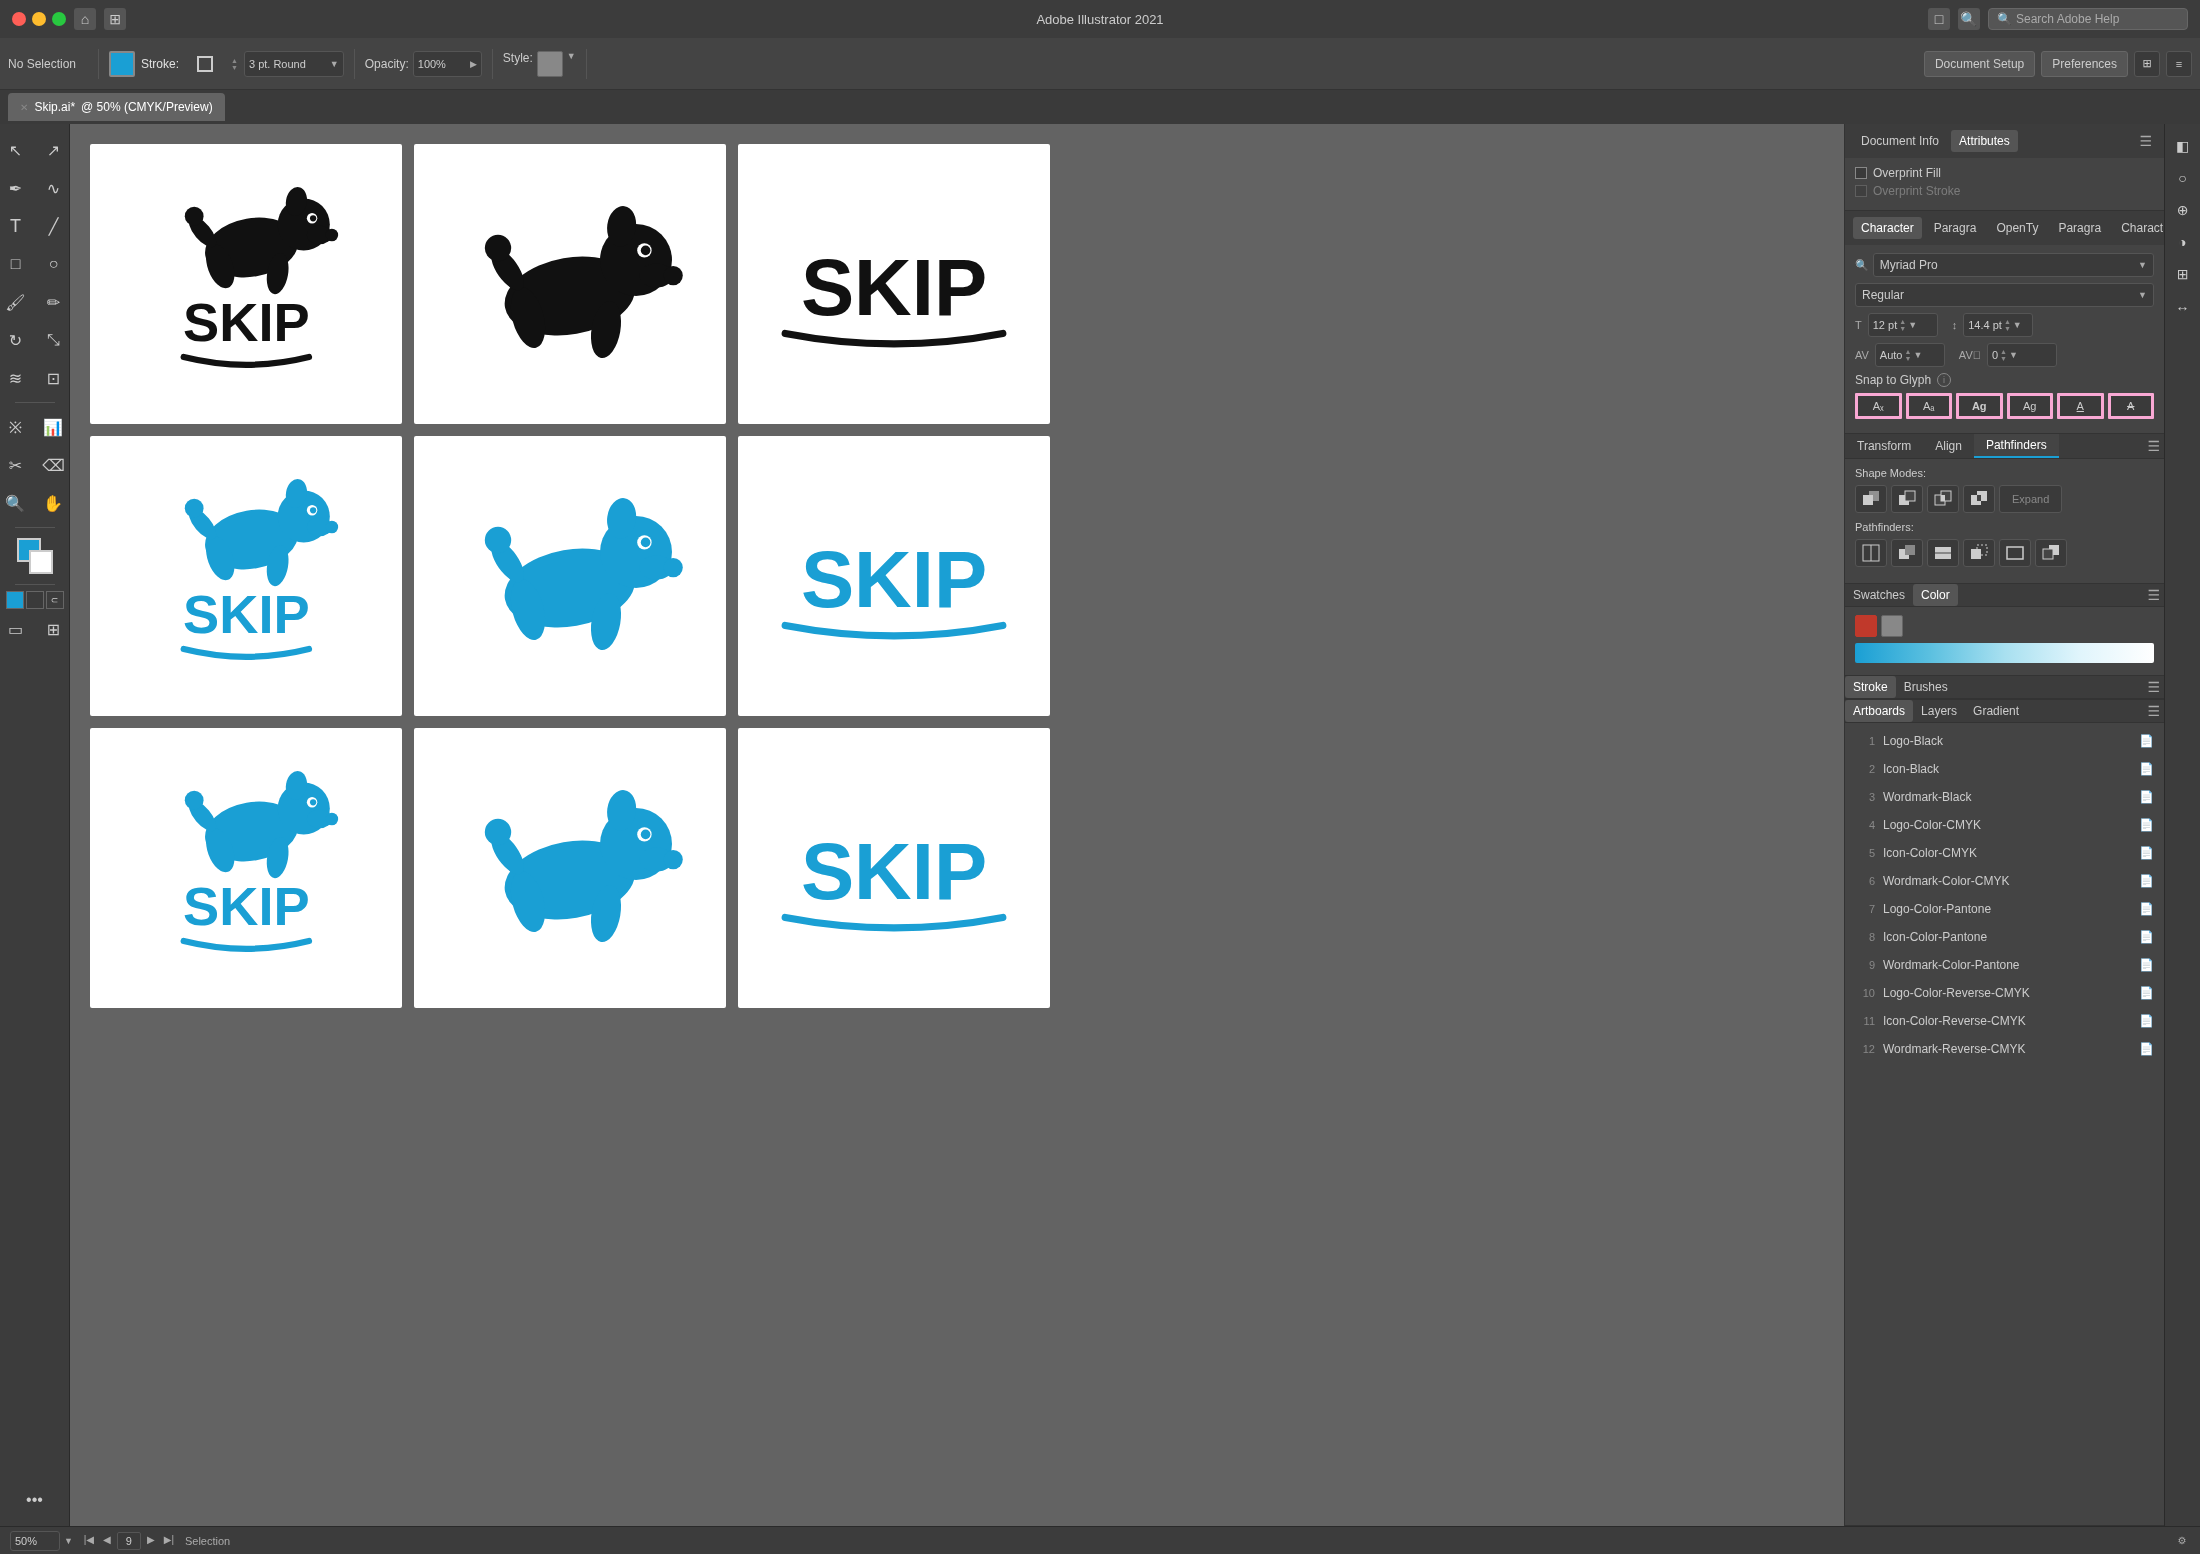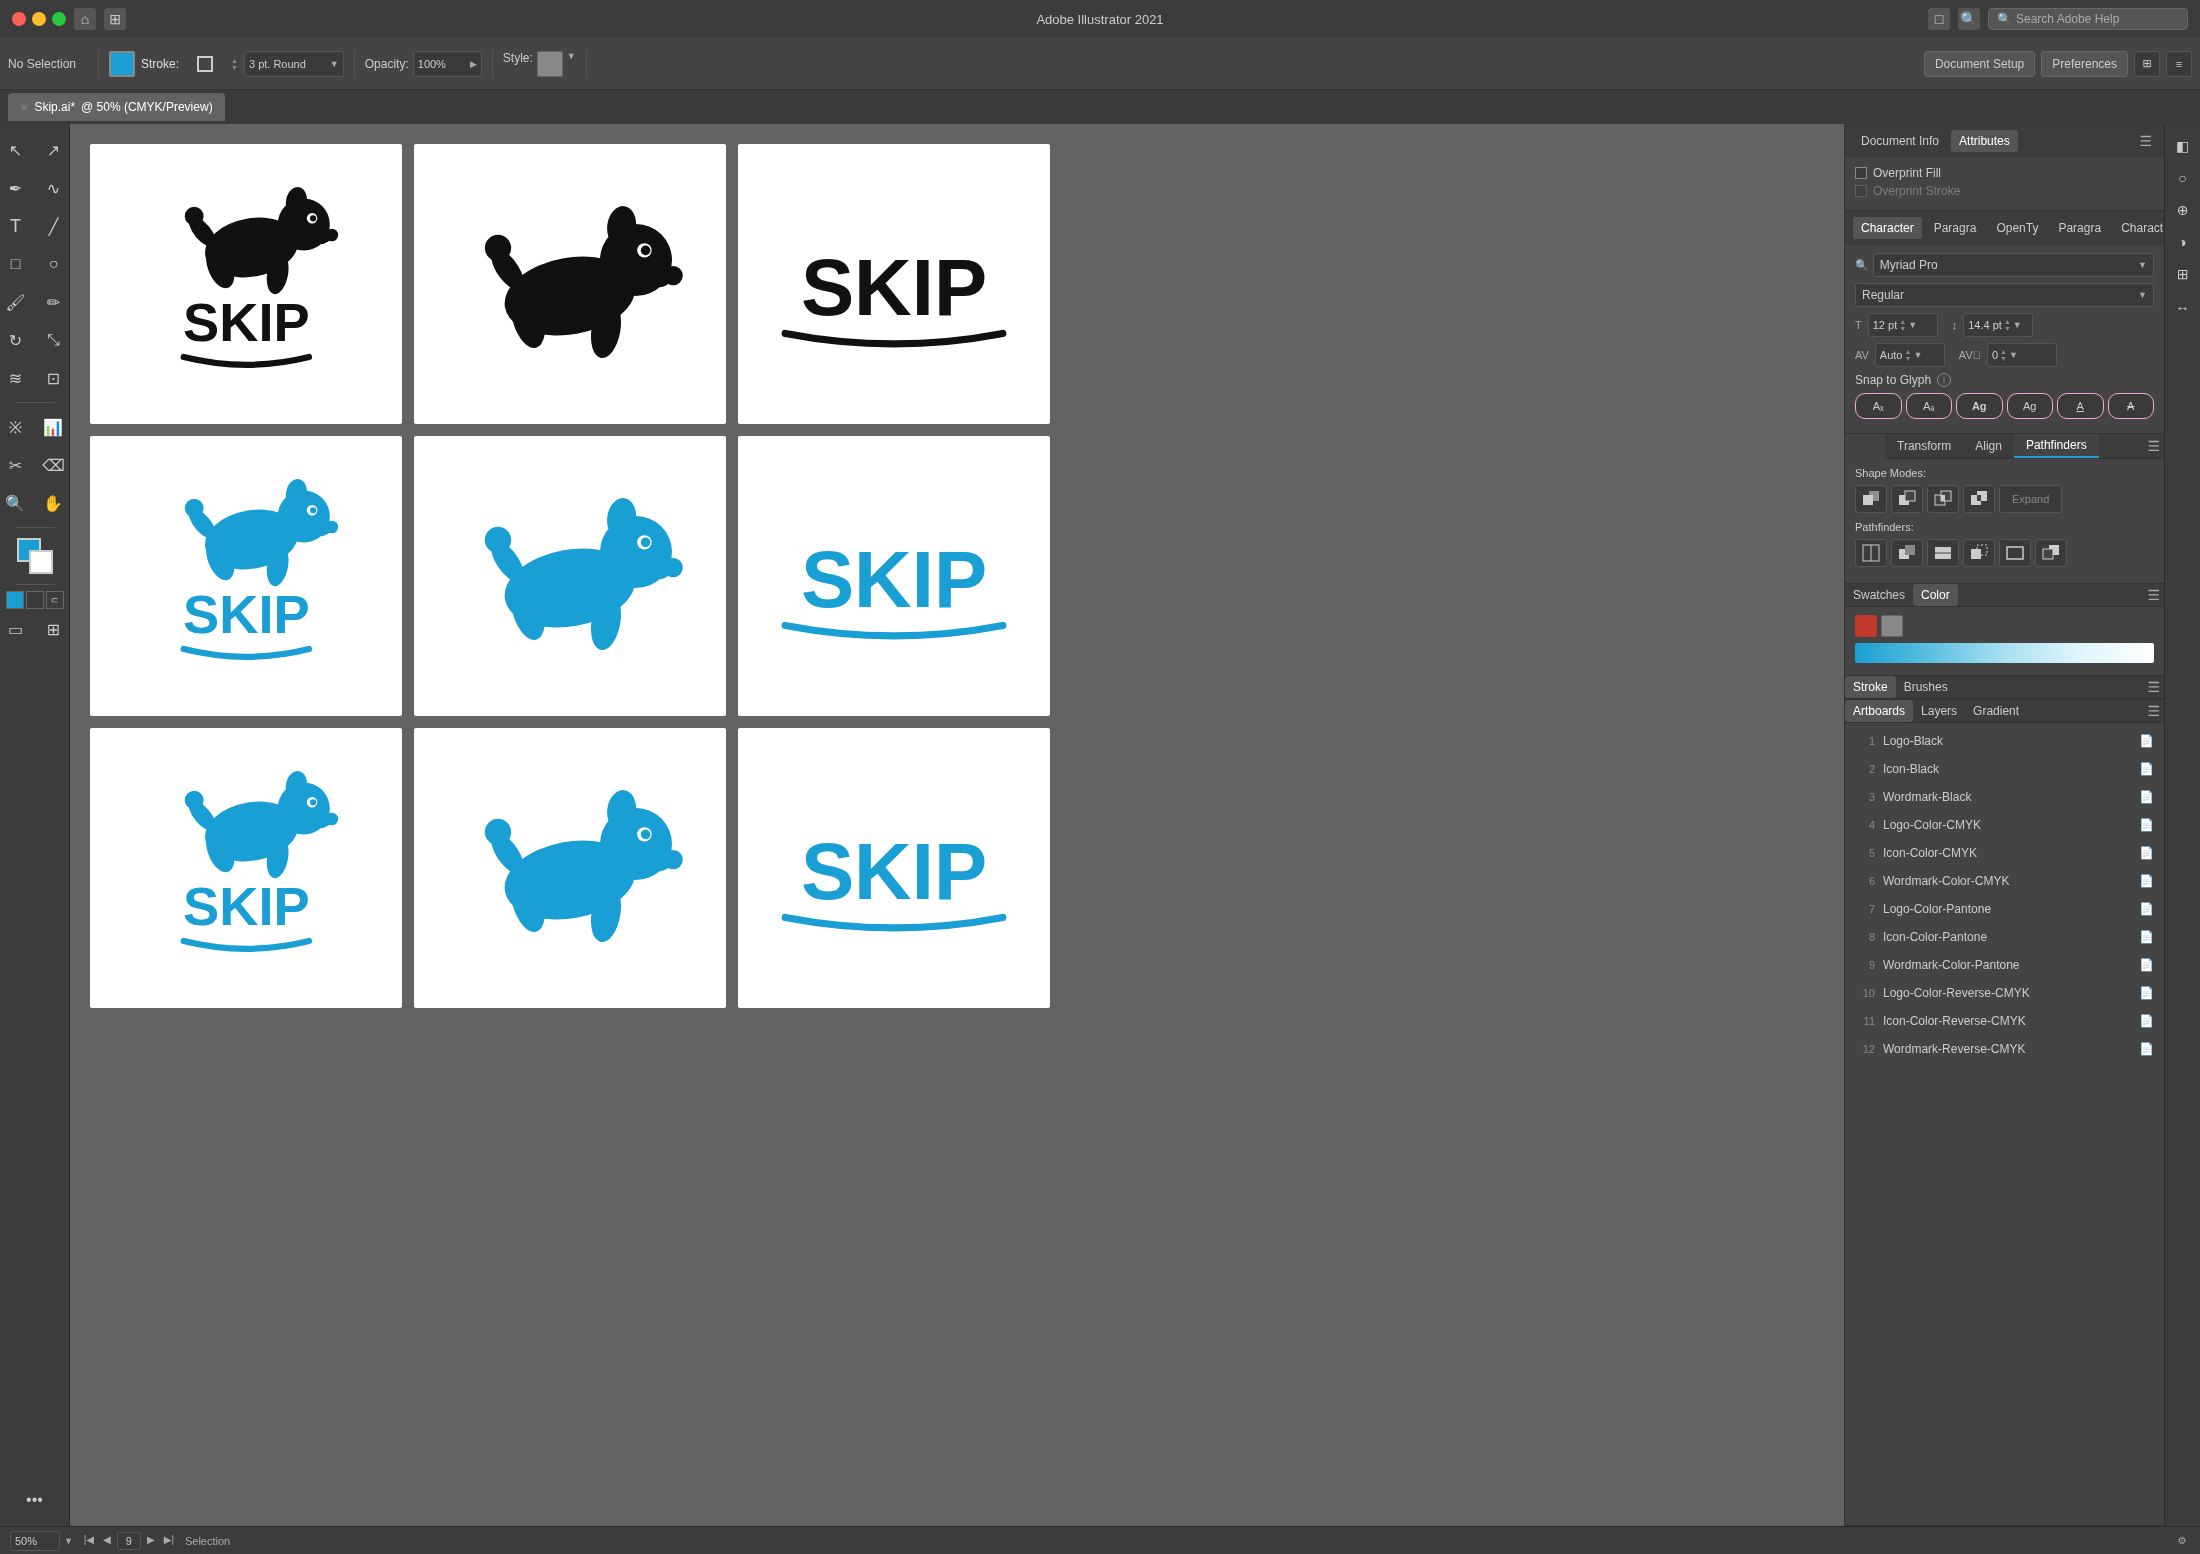--- a/index.html
+++ b/index.html
@@ -94,21 +94,21 @@
     
     .char-panel { padding: 8px 10px; }
     .font-row { display: flex; align-items: center; gap: 4px; margin-bottom: 6px; }
     .font-select { background: #3a3a3a; border: 1px solid #555; border-radius: 3px; height: 24px; flex: 1; color: #ccc; font-size: 12px; padding: 0 6px; display: flex; align-items: center; justify-content: space-between; cursor: pointer; }
     .font-select-full { background: #3a3a3a; border: 1px solid #555; border-radius: 3px; height: 24px; width: 100%; color: #ccc; font-size: 12px; padding: 0 6px; display: flex; align-items: center; justify-content: space-between; cursor: pointer; margin-bottom: 6px; }
     .num-field { background: #3a3a3a; border: 1px solid #555; border-radius: 3px; height: 24px; width: 70px; color: #ccc; font-size: 11px; padding: 0 4px; display: flex; align-items: center; gap: 2px; }
     .num-row { display: flex; align-items: center; gap: 6px; margin-bottom: 6px; }
     .snap-row { display: flex; align-items: center; gap: 6px; color: #ccc; font-size: 12px; margin-bottom: 6px; }
     .info-icon { width: 14px; height: 14px; border-radius: 50%; border: 1px solid #888; display: flex; align-items: center; justify-content: center; font-size: 9px; color: #888; cursor: pointer; }
     .type-btns { display: flex; gap: 4px; margin-bottom: 6px; }
-    .type-btn { width: 49px; height: 26px; background: #3a3a3a; border: 1px solid #f9a8d4; border-radius: 10px; display: flex; align-items: center; justify-content: center; cursor: pointer; color: #ccc; font-size: 13px; }
+    .type-btn { width: 49px; height: 26px; background: #3a3a3a; border: 3px solid #f9a8d4; border-radius: 1px; display: flex; align-items: center; justify-content: center; cursor: pointer; color: #ccc; font-size: 13px; }
     .section-tab { padding: 4px 12px; cursor: pointer; font-size: 12px; color: #ccc; height: 100%; display: flex; align-items: center; }
     .section-tab.active { background: #444; color: #fff; border-bottom: 2px solid #1a9fd4; }
 
     .pathfinder-panel { padding: 8px 10px; }
     .pf-label { color: #ccc; font-size: 11px; margin-bottom: 6px; }
     .pf-row { display: flex; gap: 4px; align-items: center; margin-bottom: 8px; }
     .pf-btn { width: 32px; height: 28px; background: #3a3a3a; border: 1px solid #555; border-radius: 3px; display: flex; align-items: center; justify-content: center; cursor: pointer; }
     .expand-btn { background: #3a3a3a; border: 1px solid #555; border-radius: 3px; height: 28px; padding: 0 12px; color: #888; font-size: 11px; cursor: pointer; display: flex; align-items: center; }
 
     
@@ -529,21 +529,21 @@
           <div class="type-btn" style="font-size:11px;">Aₐ</div>
           <div class="type-btn" style="font-size:11px;font-weight:bold;">Ag</div>
           <div class="type-btn" style="font-size:11px;">Ag</div>
           <div class="type-btn" style="text-decoration:underline;font-size:11px;">A</div>
           <div class="type-btn" style="text-decoration:line-through;font-size:11px;">A</div>
         </div>
       </div>
     </div>
 
     <div class="panel-section">
-      <div style="display:flex;align-items:center;background:#3c3c3c;border-bottom:1px solid #333;margin-left:40px;">
+      <div style="display:flex;align-items:center;background:#3c3c3c;border-bottom:1px solid #333;">
         <div class="section-tab">Transform</div>
         <div class="section-tab">Align</div>
         <div class="section-tab active">Pathfinders</div>
         <div class="panel-menu">☰</div>
       </div>
       <div class="pathfinder-panel">
         <div class="pf-label">Shape Modes:</div>
         <div class="pf-row">
           <div class="pf-btn">
             <svg width="20" height="20" viewBox="0 0 20 20">

